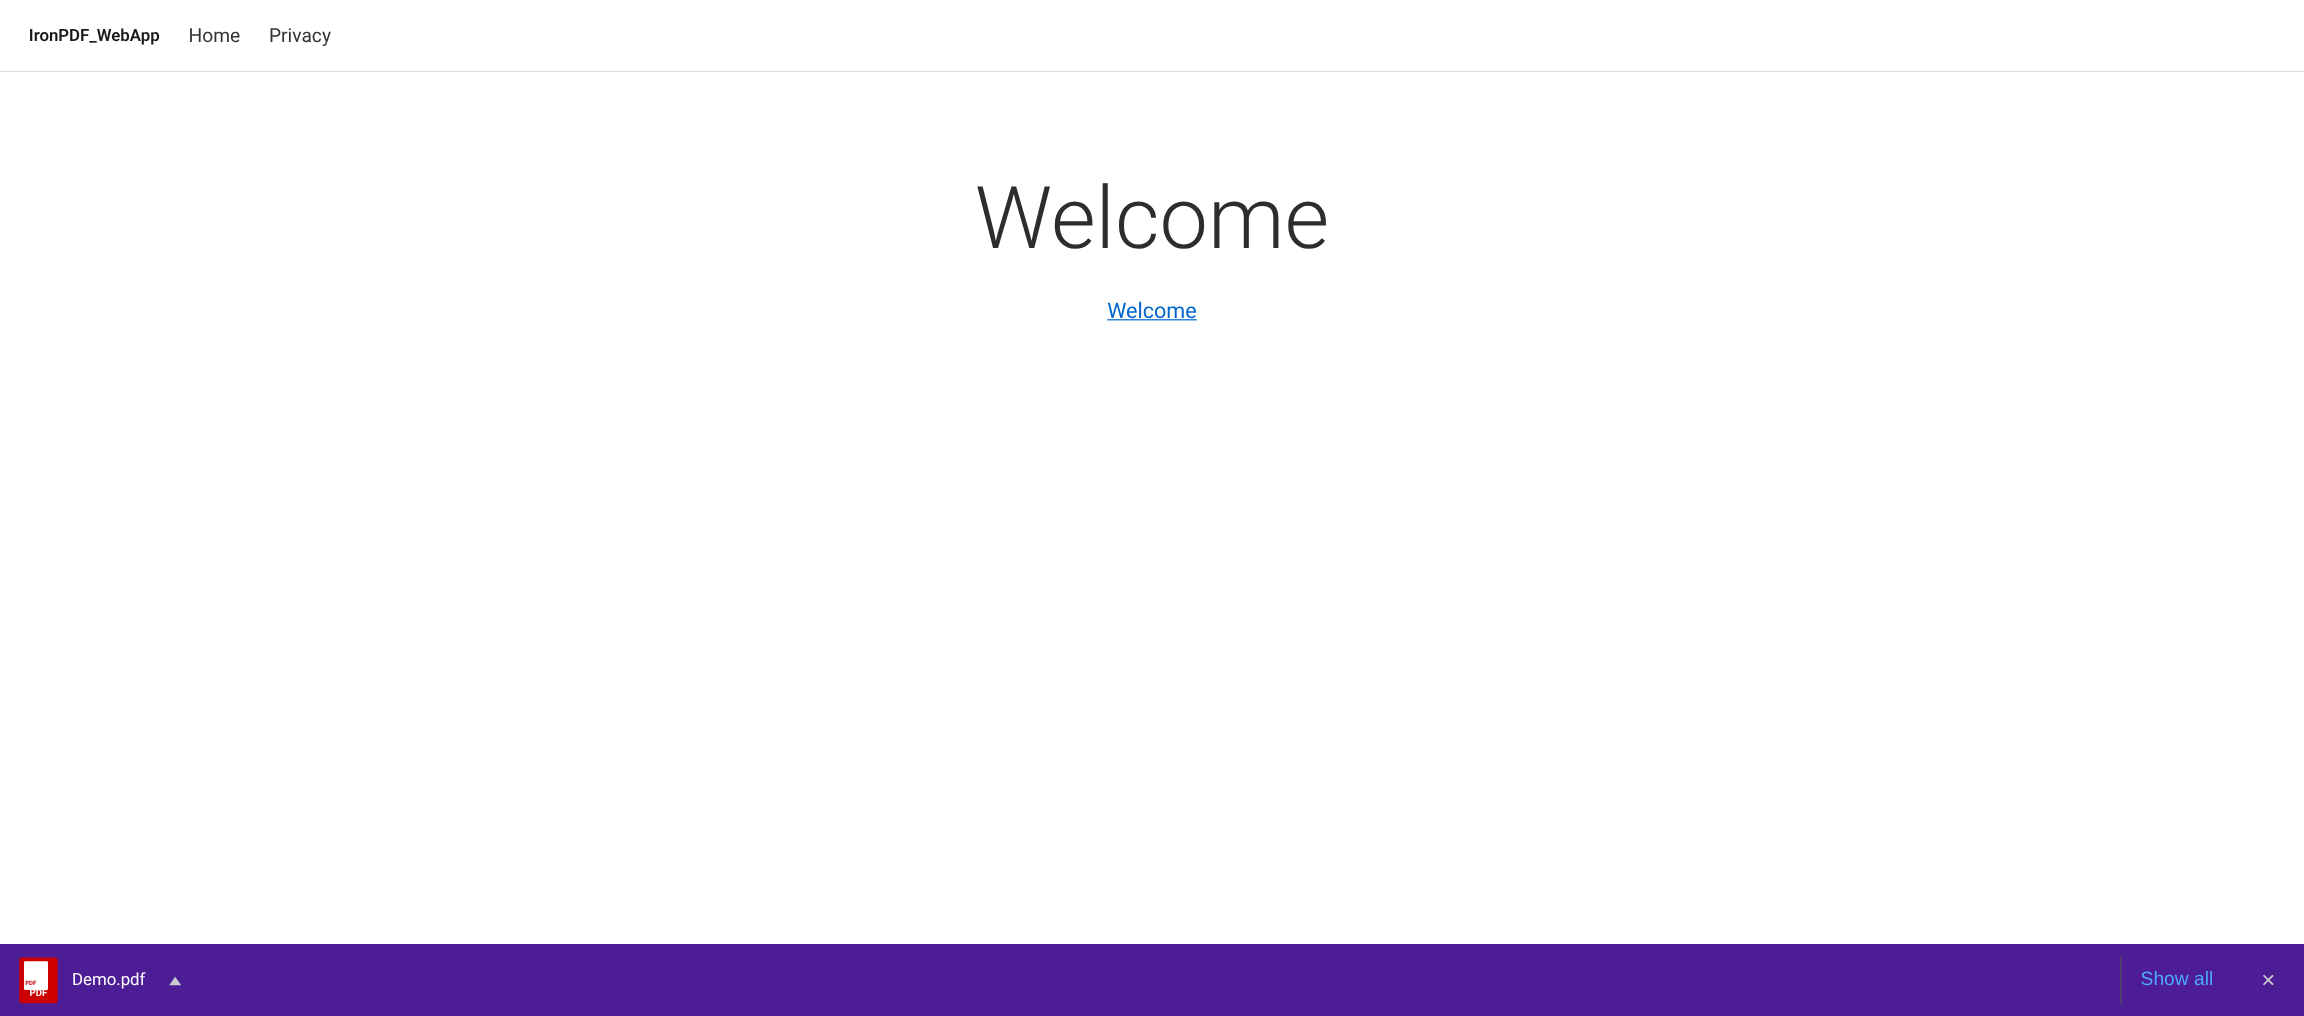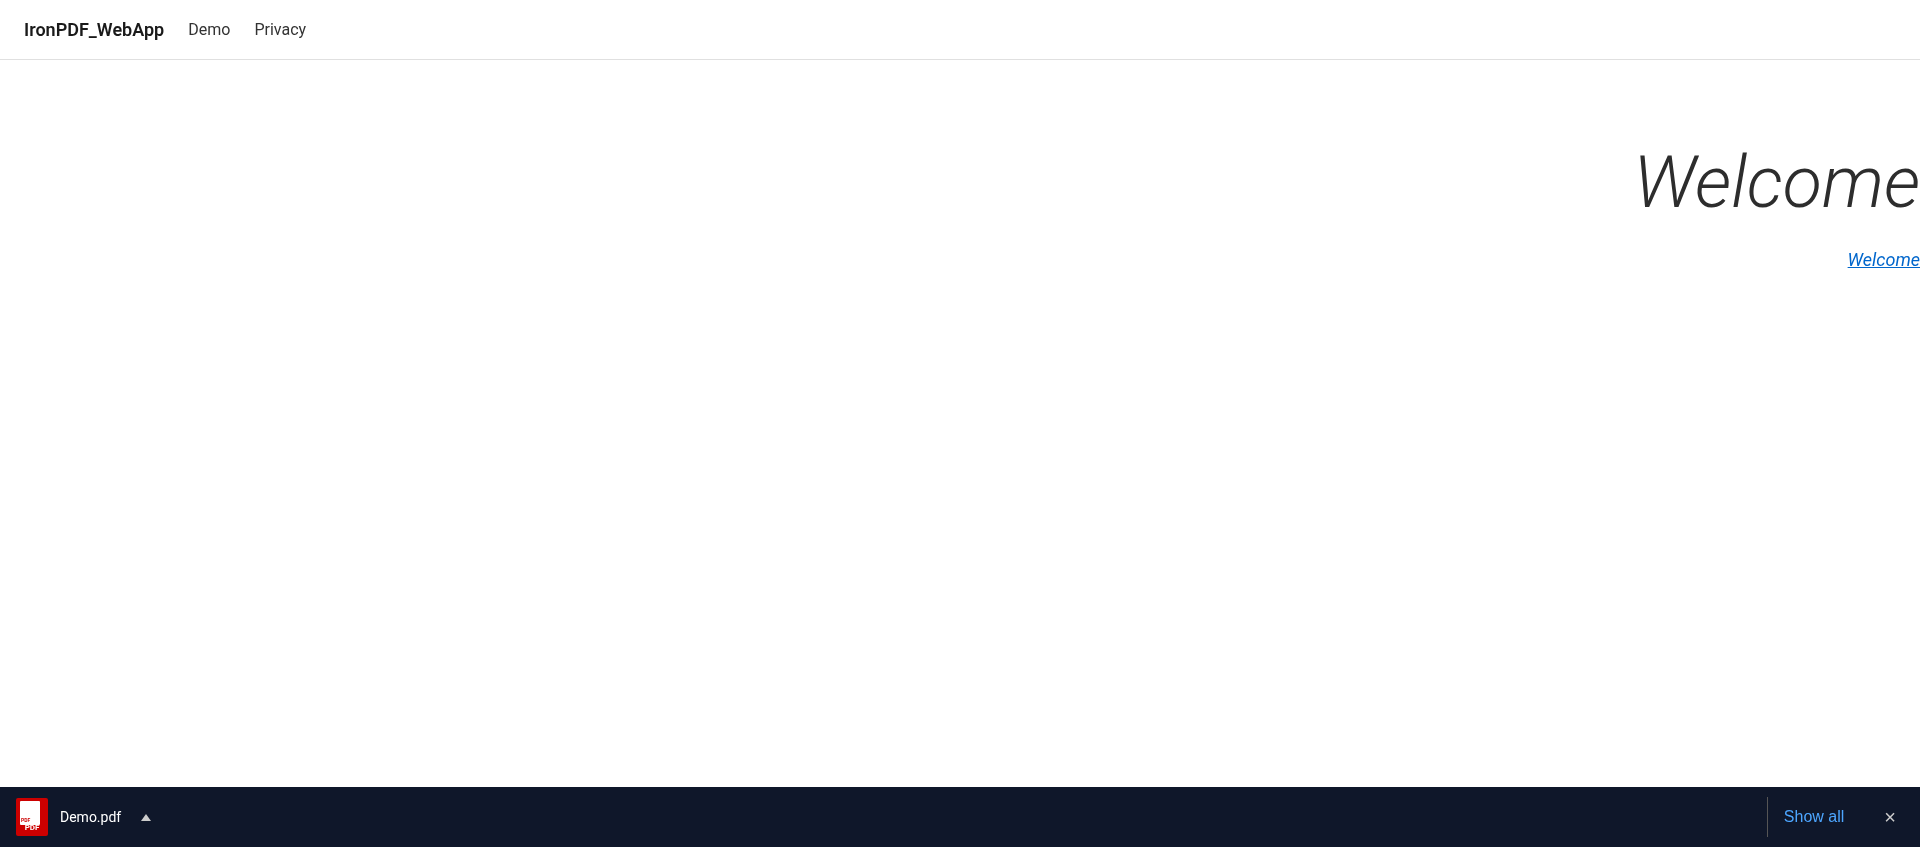--- a/index.html
+++ b/index.html
@@ -22,41 +22,40 @@
     nav {
       display: flex;
       align-items: center;
       padding: 12px 24px;
       border-bottom: 1px solid #e0e0e0;
       gap: 24px;
       height: 60px;
     }
 
     .nav-brand {
-      font-size: 18px;
+      font-size: 14px;
       font-weight: 600;
       color: #1a1a1a;
       text-decoration: none;
     }
 
     .nav-link {
       font-size: 16px;
       color: #333333;
       text-decoration: none;
       cursor: pointer;
     }
 
     
     main {
       flex: 1;
       display: flex;
       flex-direction: column;
-      align-items: flex-end;
+      align-items: center;
       padding-top: 80px;
-      font-style: italic;
     }
 
     .welcome-title {
       font-size: 72px;
       font-weight: 300;
       color: #2d2d2d;
       margin-bottom: 24px;
     }
 
     .download-link {
@@ -80,21 +79,21 @@
       cursor: pointer;
     }
 
     
     .download-bar {
       position: fixed;
       bottom: 0;
       left: 0;
       right: 0;
       height: 60px;
-      background: #0f172a;
+      background: #4c1d95;
       display: flex;
       align-items: center;
       padding: 0 16px;
       z-index: 1000;
     }
 
     .download-bar-left {
       display: flex;
       align-items: center;
       gap: 12px;
@@ -196,21 +195,21 @@
       cursor: pointer;
       padding: 4px 8px;
       line-height: 1;
     }
   </style>
 </head>
 <body>
 
 <nav>
   <a class="nav-brand">IronPDF_WebApp</a>
-  <a class="nav-link">Demo</a>
+  <a class="nav-link">Home</a>
   <a class="nav-link">Privacy</a>
 </nav>
 
 <main>
   <h1 class="welcome-title">Welcome</h1>
   <a class="download-link">Welcome</a>
 </main>
 
 <footer>
   <span>© 2023 - IronPDF_WebApp - </span><a>Privacy</a>

